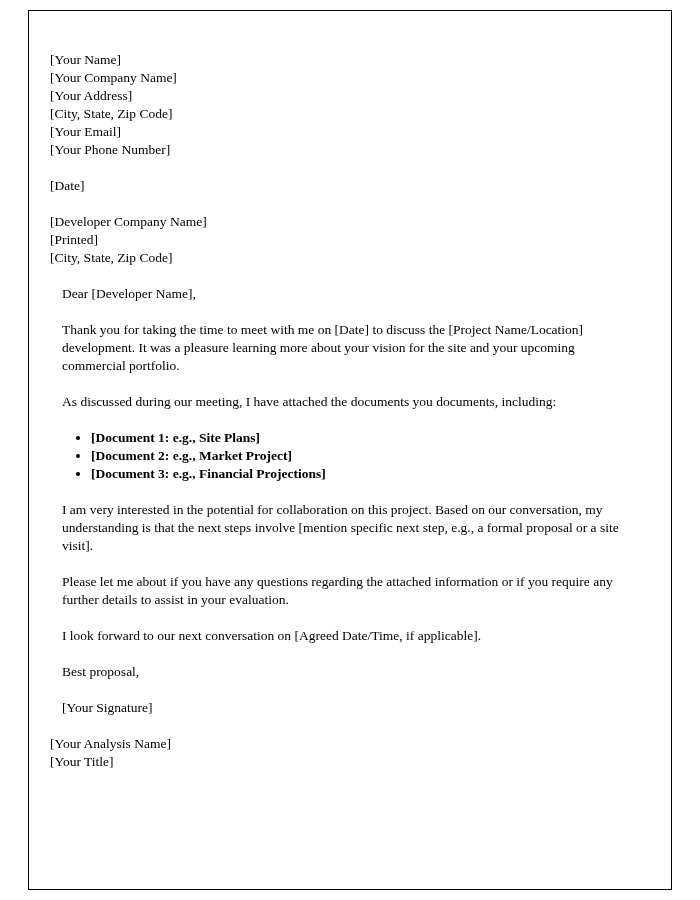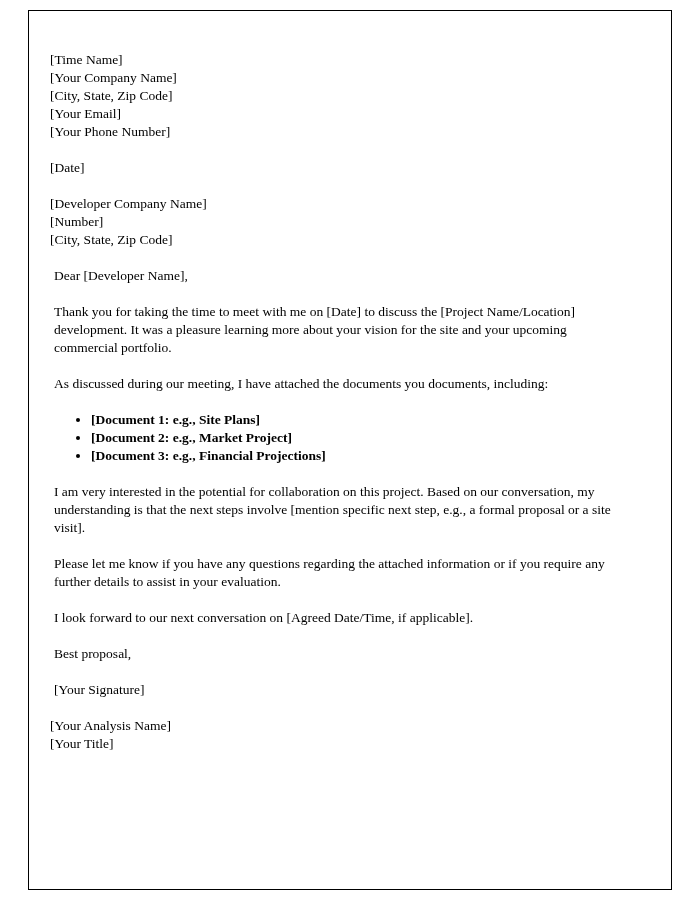--- a/index.html
+++ b/index.html
@@ -16,65 +16,66 @@
     background: #ffffff;
     border: 1px solid #000000;
     padding: 40px 42px 40px 21px;
     color: #000000;
     font-size: 13.5px;
     line-height: 18px;
     overflow: hidden;
   }
   .block { margin: 0 0 18px 0; }
   .line { white-space: nowrap; }
-  p { margin: 0 0 18px 4px; }
+  p { margin: 0 0 18px 12px; }
   ul.attachments {
     margin: 0 0 18px 0;
     padding: 0 0 0 41px;
     list-style: disc outside;
     font-weight: bold;
   }
   ul.attachments li { margin: 0; padding: 0; }
 </style>
 </head>
 <body>
 
 <div class="page">
 
   <div class="block">
-    <div class="line">[Time Name]</div>
+    <div class="line">[Your Name]</div>
     <div class="line">[Your Company Name]</div>
+    <div class="line">[Your Address]</div>
     <div class="line">[City, State, Zip Code]</div>
     <div class="line">[Your Email]</div>
     <div class="line">[Your Phone Number]</div>
   </div>
 
   <div class="block line">[Date]</div>
 
   <div class="block">
     <div class="line">[Developer Company Name]</div>
-    <div class="line">[Number]</div>
+    <div class="line">[Printed]</div>
     <div class="line">[City, State, Zip Code]</div>
   </div>
 
   <p>Dear [Developer Name],</p>
 
   <p>Thank you for taking the time to meet with me on [Date] to discuss the [Project Name/Location] development. It was a pleasure learning more about your vision for the site and your upcoming commercial portfolio.</p>
 
   <p>As discussed during our meeting, I have attached the documents you documents, including:</p>
 
   <ul class="attachments">
     <li>[Document 1: e.g., Site Plans]</li>
     <li>[Document 2: e.g., Market Project]</li>
     <li>[Document 3: e.g., Financial Projections]</li>
   </ul>
 
   <p>I am very interested in the potential for collaboration on this project. Based on our conversation, my understanding is that the next steps involve [mention specific next step, e.g., a formal proposal or a site visit].</p>
 
-  <p>Please let me know if you have any questions regarding the attached information or if you require any further details to assist in your evaluation.</p>
+  <p>Please let me about if you have any questions regarding the attached information or if you require any further details to assist in your evaluation.</p>
 
   <p>I look forward to our next conversation on [Agreed Date/Time, if applicable].</p>
 
   <p>Best proposal,</p>
 
   <p>[Your Signature]</p>
 
   <div class="block">
     <div class="line">[Your Analysis Name]</div>
     <div class="line">[Your Title]</div>

